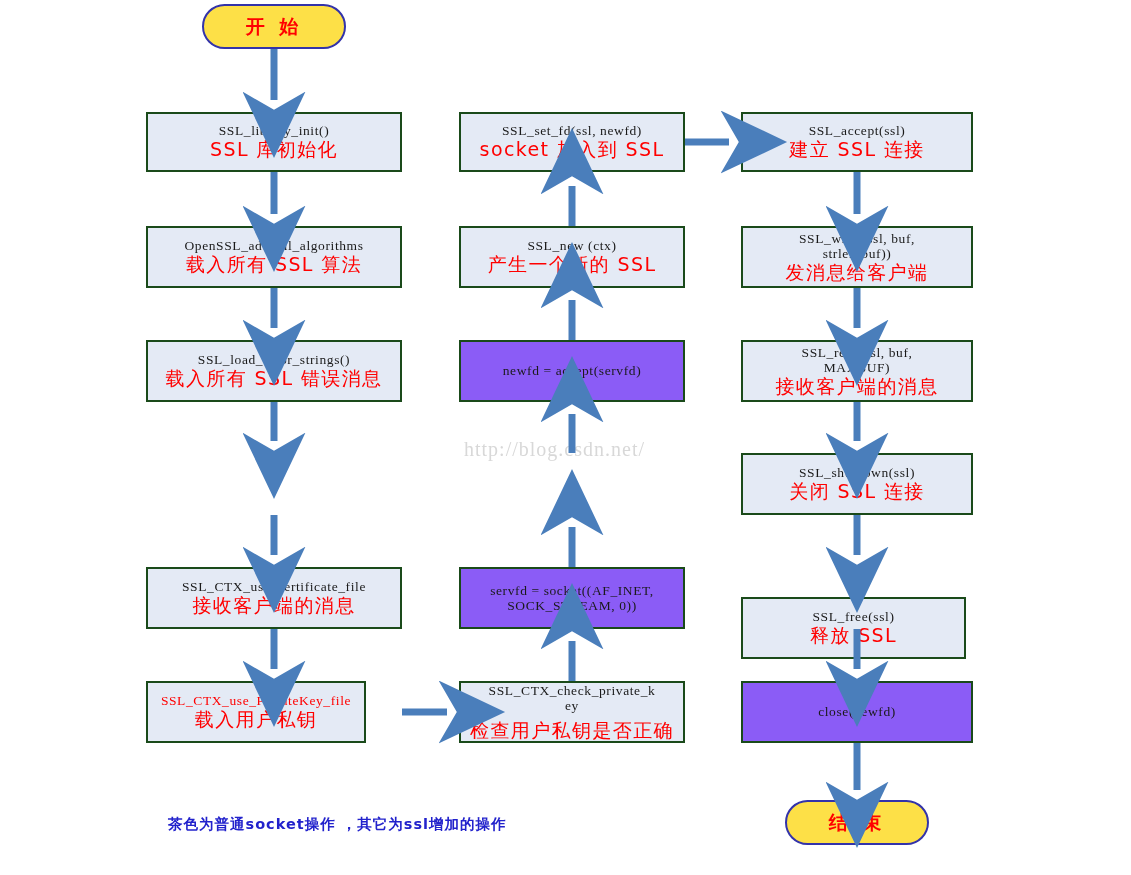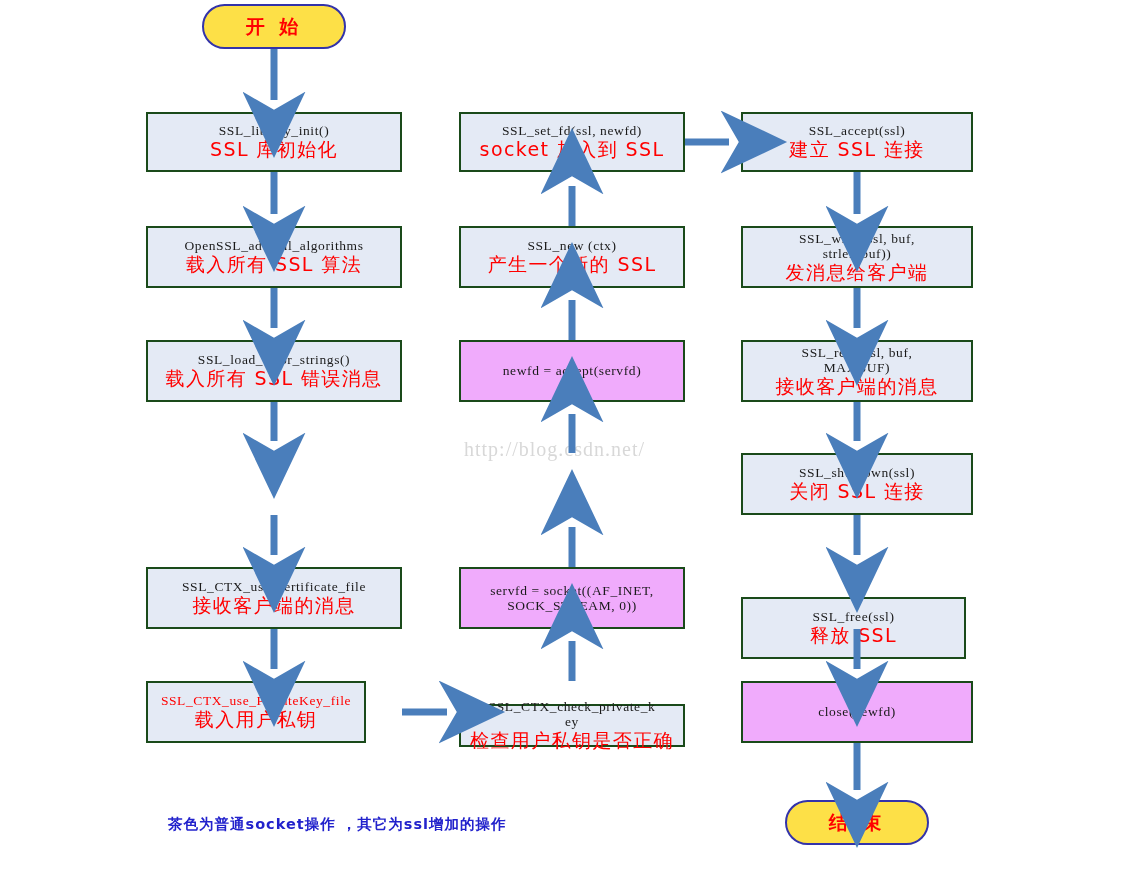--- a/index.html
+++ b/index.html
@@ -33,21 +33,21 @@
     box-sizing:border-box;
     border:2px solid #1a4a1a;
     display:flex;
     flex-direction:column;
     align-items:center;
     justify-content:center;
     text-align:center;
     line-height:1.12;
   }
   .node.ssl{background:#e4eaf5;}
-  .node.sock{background:#f0abfc;}
+  .node.sock{background:#8b5cf6;}
 
   .fn{
     color:#1a1a1a;
     font-size:13.5px;
     letter-spacing:0.6px;
     font-family:"Liberation Serif","DejaVu Serif",serif;
     white-space:pre-line;
   }
   .fn.red{color:#ff0000;}
   .cn{
@@ -131,21 +131,21 @@
   <div class="node sock" style="left:459px;top:340px;width:226px;height:62px;">
     <div class="fn">newfd = accept(servfd)</div>
   </div>
 
 
   <div class="node sock" style="left:459px;top:567px;width:226px;height:62px;">
     <div class="fn">servfd = socket((AF_INET,
 SOCK_STREAM, 0))</div>
   </div>
 
-  <div class="node ssl" style="left:459px;top:704px;width:226px;height:43px;">
+  <div class="node ssl" style="left:459px;top:681px;width:226px;height:62px;justify-content:space-between;">
     <div class="fn">SSL_CTX_check_private_k
 ey</div>
     <div class="cn">检查用户私钥是否正确</div>
   </div>
 
   <div class="node ssl" style="left:741px;top:112px;width:232px;height:60px;">
     <div class="fn">SSL_accept(ssl)</div>
     <div class="cn">建立 SSL 连接</div>
   </div>
 

